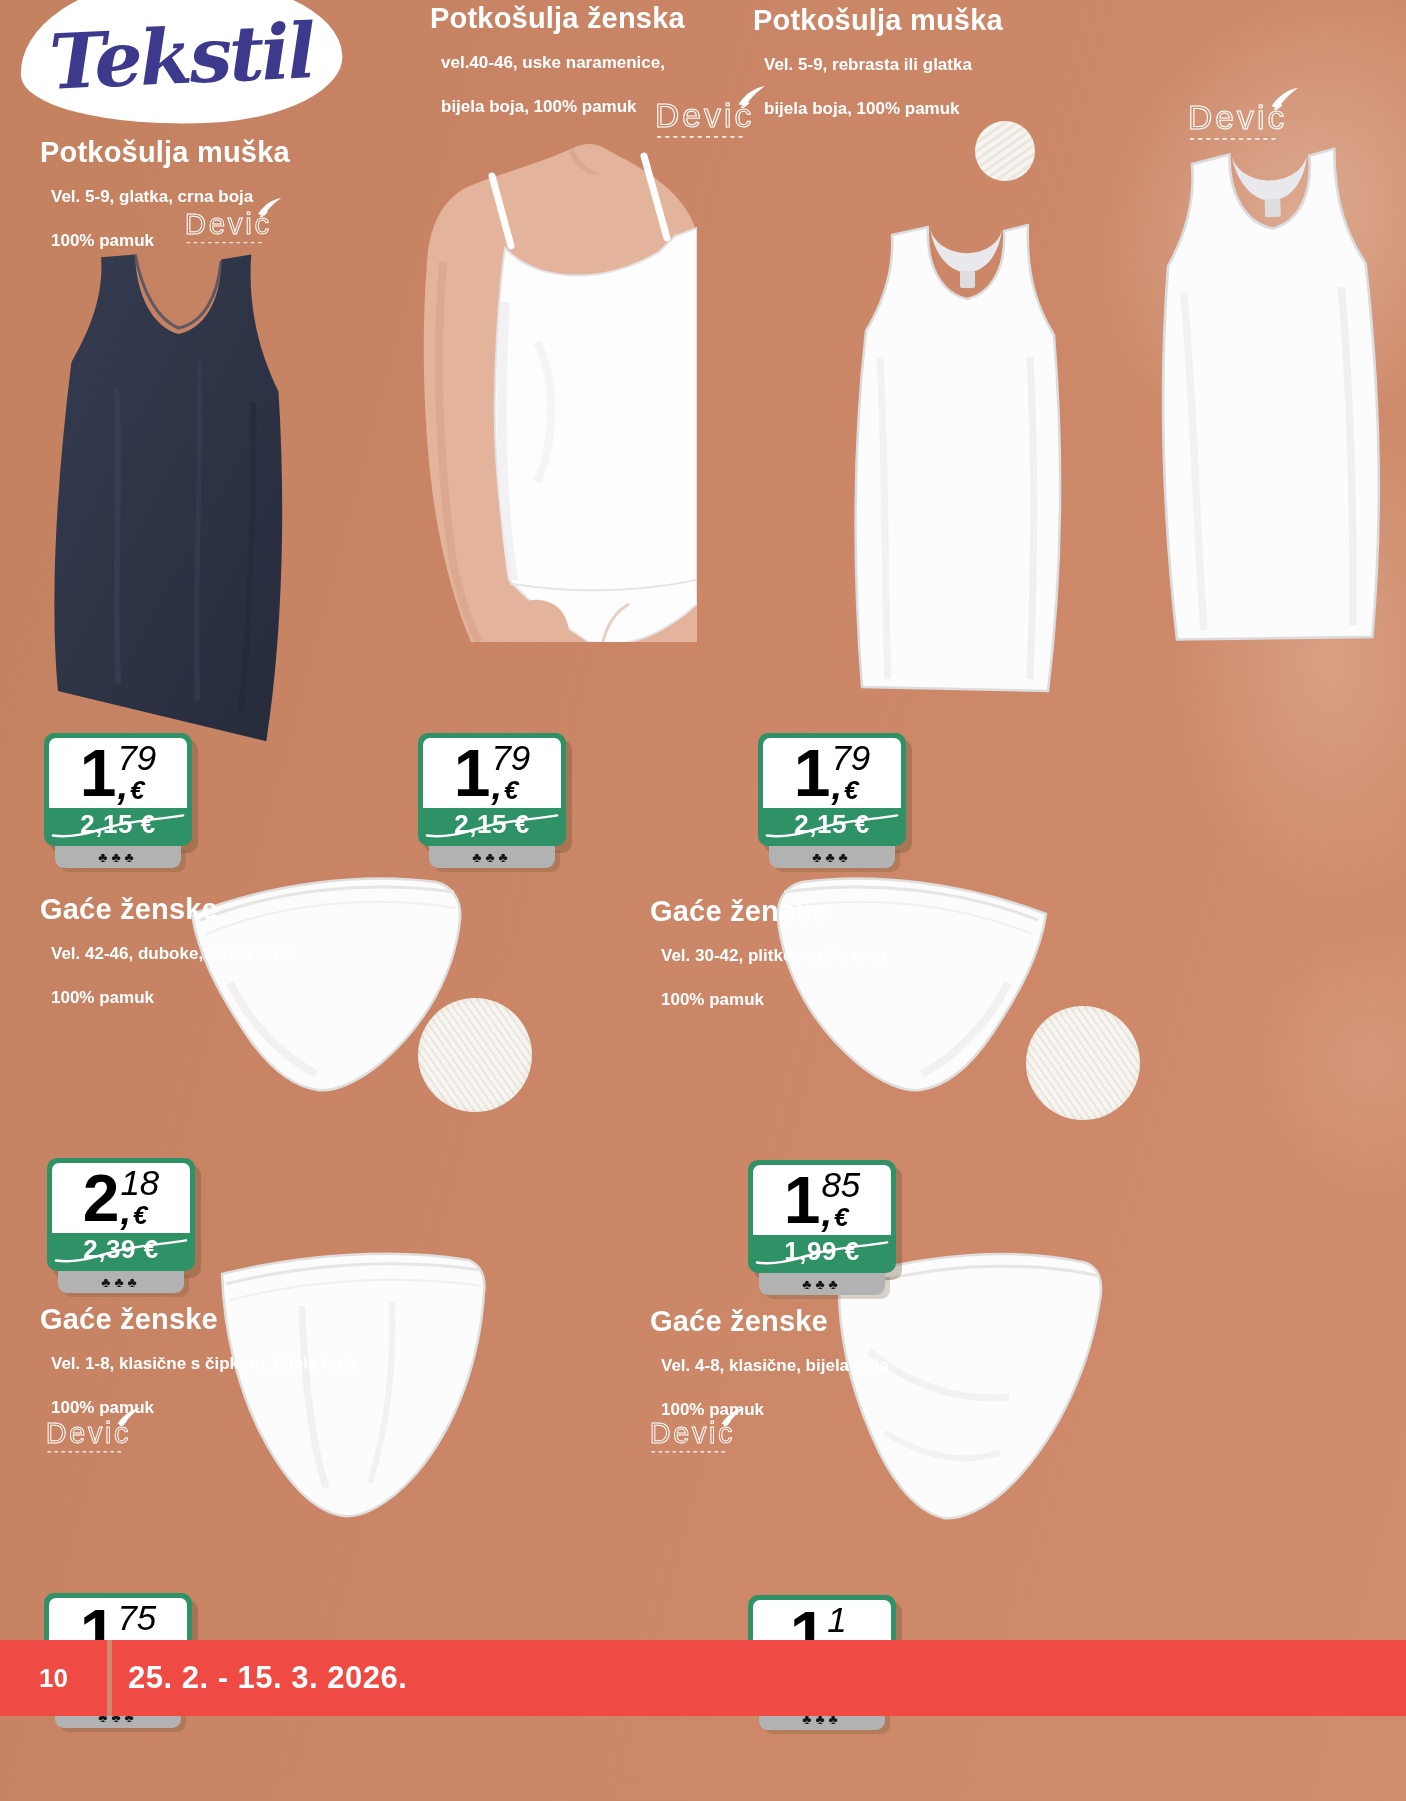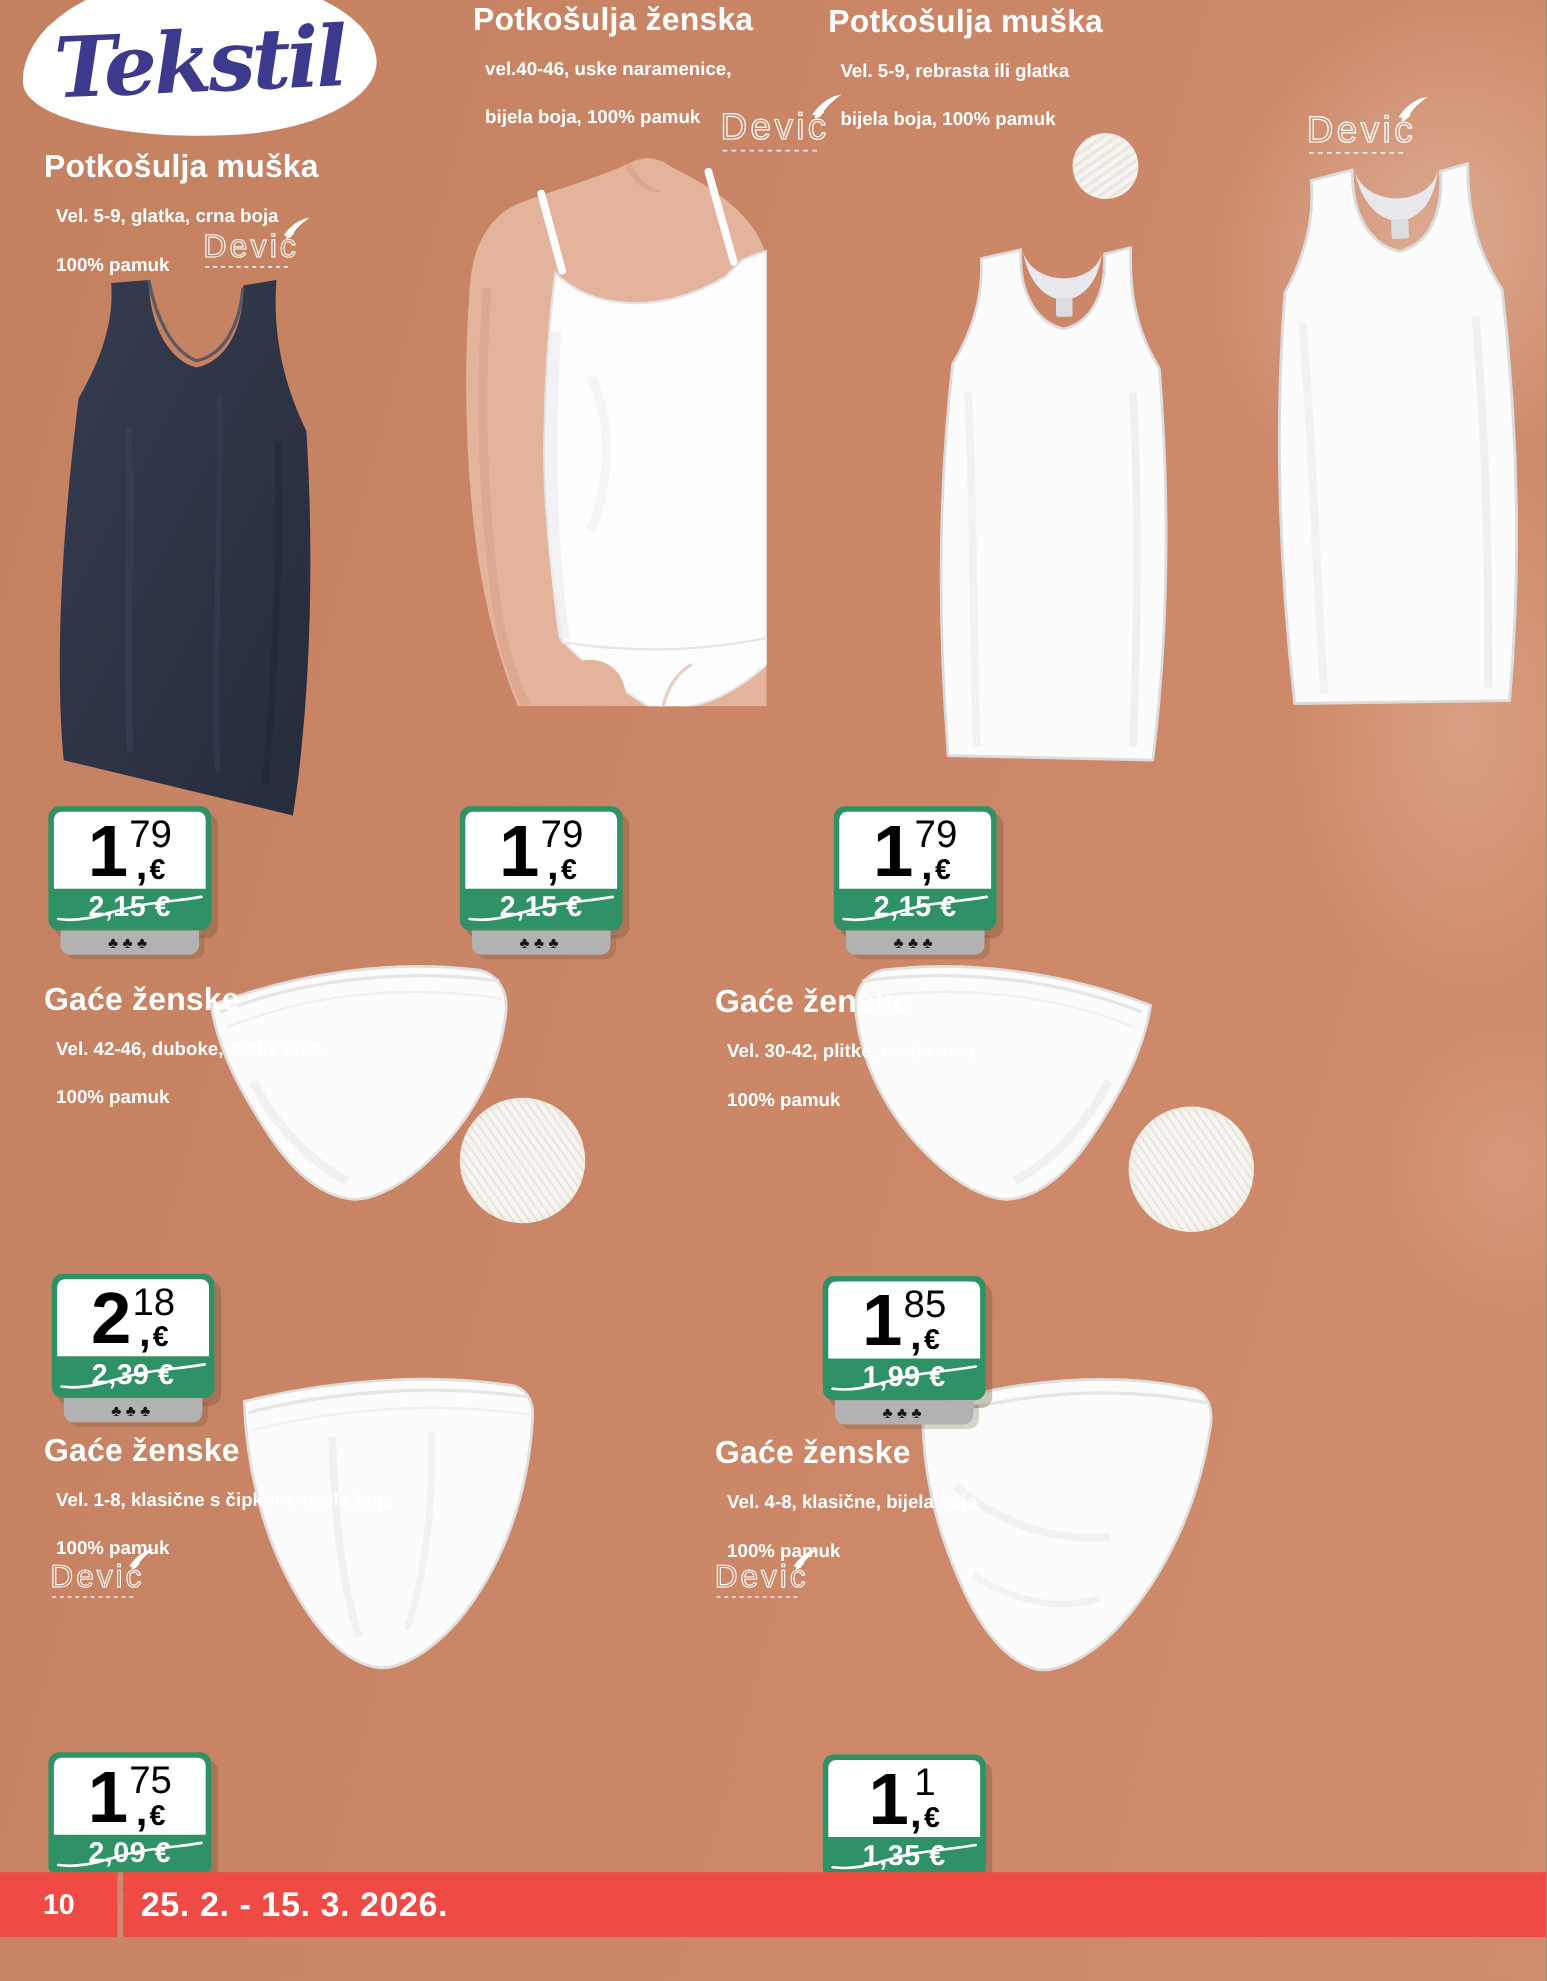--- a/index.html
+++ b/index.html
@@ -55,39 +55,39 @@
   .pricetag { position:absolute; width:148px; z-index:7; }
   .pt-body {
     background:#2f9166; border-radius:10px; padding:5px;
     box-shadow: 6px 7px 0 rgba(104,82,52,0.33);
   }
   .pt-white {
     height:70px; background:#ffffff; border-radius:7px 7px 0 0;
     display:flex; align-items:center; justify-content:center; color:#000;
   }
   .pt-int { font-size:66px; font-weight:700; line-height:1; letter-spacing:-3px; }
-  .pt-col { display:flex; flex-direction:column; align-items:center; margin-left:4px; }
+  .pt-col { display:flex; flex-direction:column; align-items:flex-start; margin-left:4px;font-style:italic; }
   .pt-cents { font-size:35px; font-weight:400; line-height:1; }
   .pt-ce { display:flex; align-items:baseline; margin-top:-2px; }
   .pt-comma { font-size:38px; font-weight:700; line-height:0.7; }
   .pt-eur { font-size:26px; font-weight:700; margin-left:2px; }
   .pt-old {
     position:relative; height:33px; display:flex; align-items:center; justify-content:center;
   }
   .pt-oldtext { color:#ffffff; font-size:26px; font-weight:700; letter-spacing:0.5px; }
   .pt-strike { position:absolute; left:0; top:0; width:100%; height:100%; }
   .pt-tab {
     margin:0 11px; height:22px; background:#b2b2b2; border-radius:0 0 9px 9px;
     display:flex; align-items:center; justify-content:center;
     color:#141414; font-size:14px; letter-spacing:4px; line-height:20px;
     box-shadow: 5px 4px 0 rgba(104,82,52,0.25);
   }
 
   
-  .footer { position:absolute; left:0; top:1702px; width:1406px; height:59px; display:flex; z-index:8; }
+  .footer { position:absolute; left:0; top:1640px; width:1406px; height:76px; display:flex; z-index:8; }
   .footer-page {
     width:107px; background:#ef4b44; color:#fff; font-size:26px; font-weight:700;
     display:flex; align-items:center; justify-content:center;
   }
   .footer-gap { width:5px; background:#c98a6d; }
   .footer-main {
     flex:1; background:#ef4b44; color:#fff; font-size:31px; font-weight:700;
     display:flex; align-items:center; padding-left:16px; letter-spacing:0.5px;
   }
 </style>

